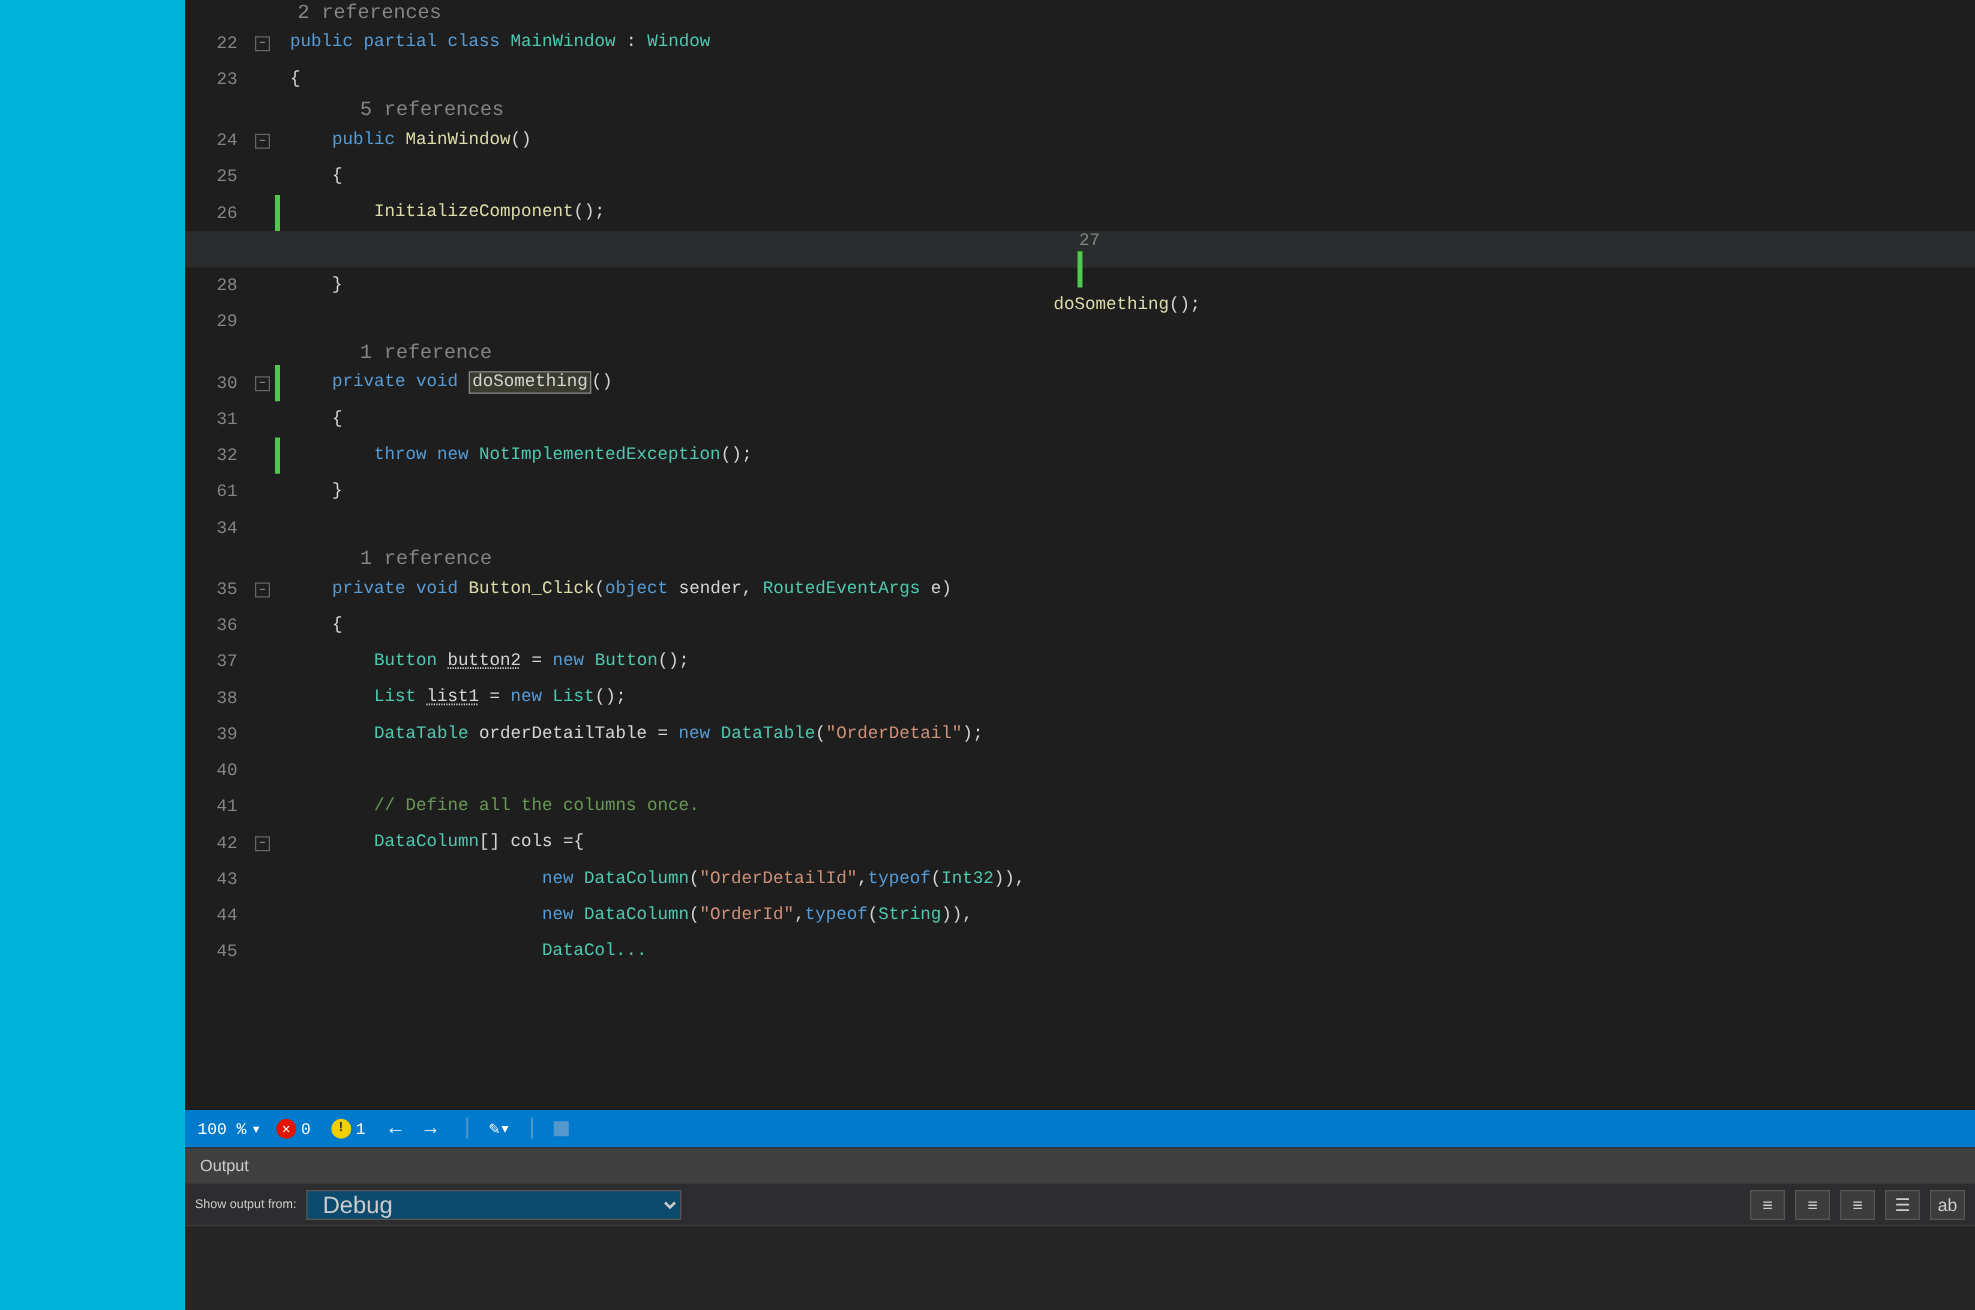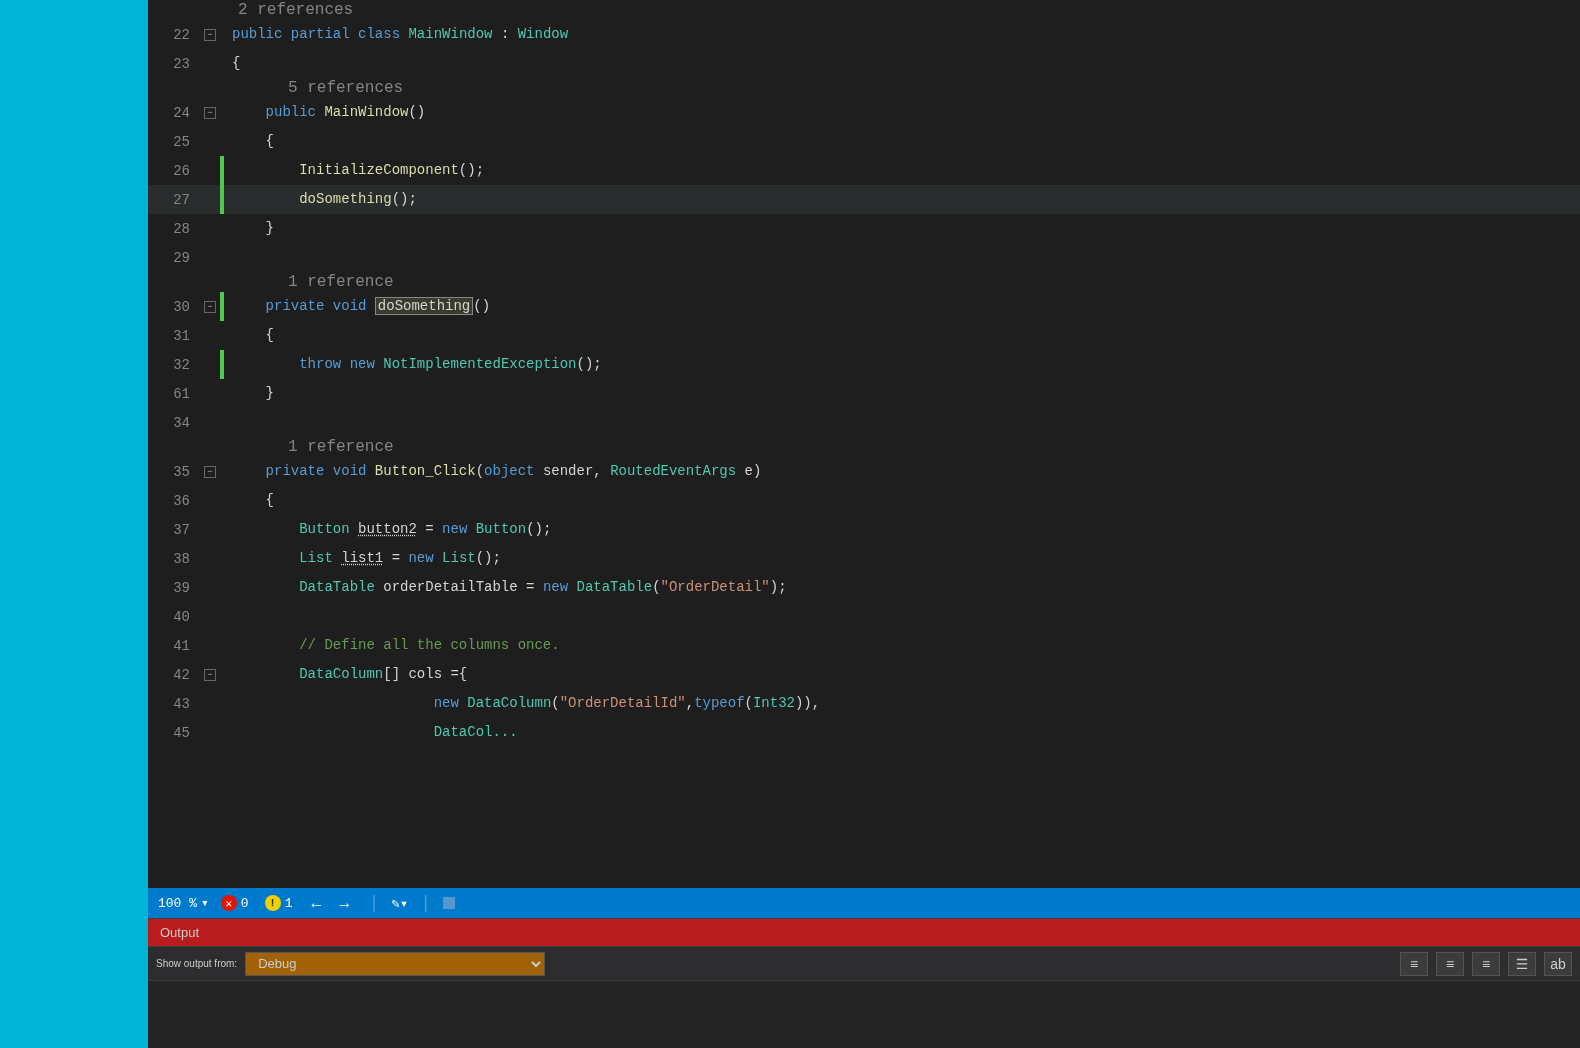--- a/index.html
+++ b/index.html
@@ -44,20 +44,21 @@
 
     .code-line {
       display: flex;
       align-items: center;
       height: 29px;
       position: relative;
     }
 
     .code-line.highlighted {
       background: #2a2d2e;
+      flex-direction: column;
     }
 
     .line-number {
       width: 52px;
       text-align: right;
       padding-right: 10px;
       color: #858585;
       font-size: 14px;
       flex-shrink: 0;
       user-select: none;
@@ -210,21 +211,21 @@
     
     .output-panel {
       height: 130px;
       background: #252526;
       border-top: 1px solid #3c3c3c;
       display: flex;
       flex-direction: column;
     }
 
     .output-header {
-      background: #b91c1c;
+      background: #404040;
       height: 28px;
       display: flex;
       align-items: center;
       padding: 0 12px;
       border-bottom: 1px solid #3c3c3c;
     }
 
     .output-title {
       color: #cccccc;
       font-size: 13px;
@@ -241,24 +242,24 @@
       border-bottom: 1px solid #3c3c3c;
     }
 
     .output-label {
       color: #cccccc;
       font-size: 10px;
       font-family: 'Segoe UI', sans-serif;
     }
 
     .output-select {
-      background: #a16207;
+      background: #0c4a6e;
       border: 1px solid #555;
       color: #cccccc;
-      font-size: 13px;
+      font-size: 19px;
       height: 24px;
       padding: 0 8px;
       min-width: 300px;
     }
 
     .output-action-btn {
       width: 28px;
       height: 24px;
       background: #3c3c3c;
       border: 1px solid #555;
@@ -455,20 +456,26 @@
         <span class="code-content">        <span class="type">DataColumn</span>[] cols ={</span>
       </div>
 
       <div class="code-line">
         <span class="line-number">43</span>
         <span class="gutter"></span>
         <span class="no-bar"></span>
         <span class="code-content">                        <span class="kw">new</span> <span class="type">DataColumn</span>(<span class="str">"OrderDetailId"</span>,<span class="kw">typeof</span>(<span class="type">Int32</span>)),</span>
       </div>
 
+      <div class="code-line">
+        <span class="line-number">44</span>
+        <span class="gutter"></span>
+        <span class="no-bar"></span>
+        <span class="code-content">                        <span class="kw">new</span> <span class="type">DataColumn</span>(<span class="str">"OrderId"</span>,<span class="kw">typeof</span>(<span class="type">String</span>)),</span>
+      </div>
 
       <div class="code-line">
         <span class="line-number">45</span>
         <span class="gutter"></span>
         <span class="no-bar"></span>
         <span class="code-content">                        <span class="type">DataCol...</span></span>
       </div>
     </div>
 
     <div class="status-bar">

